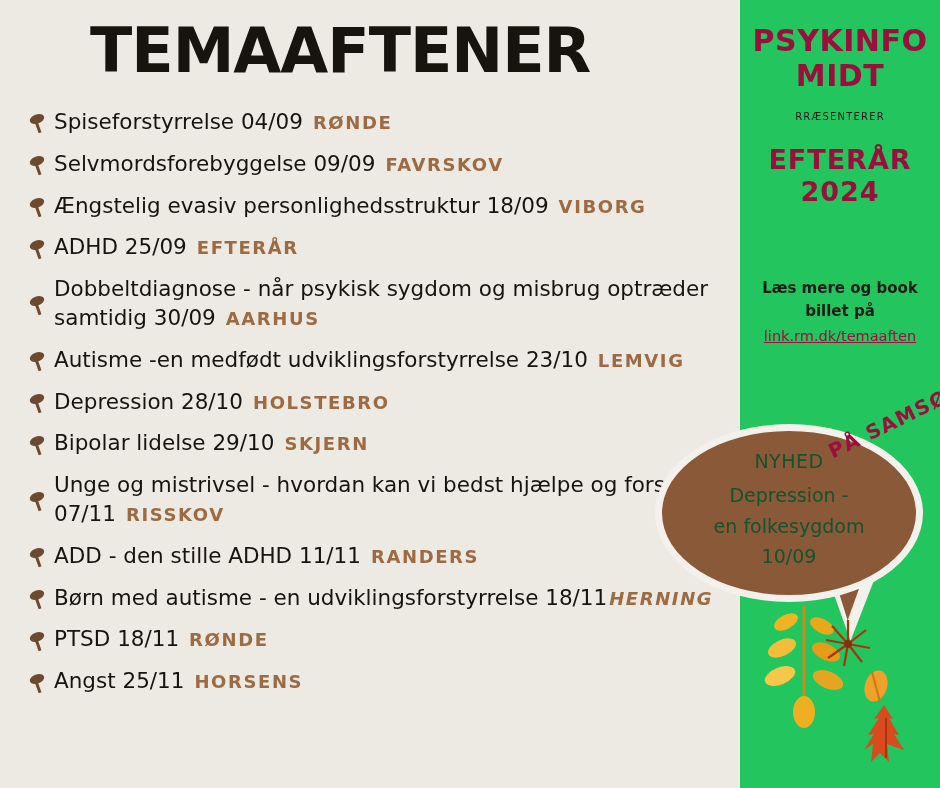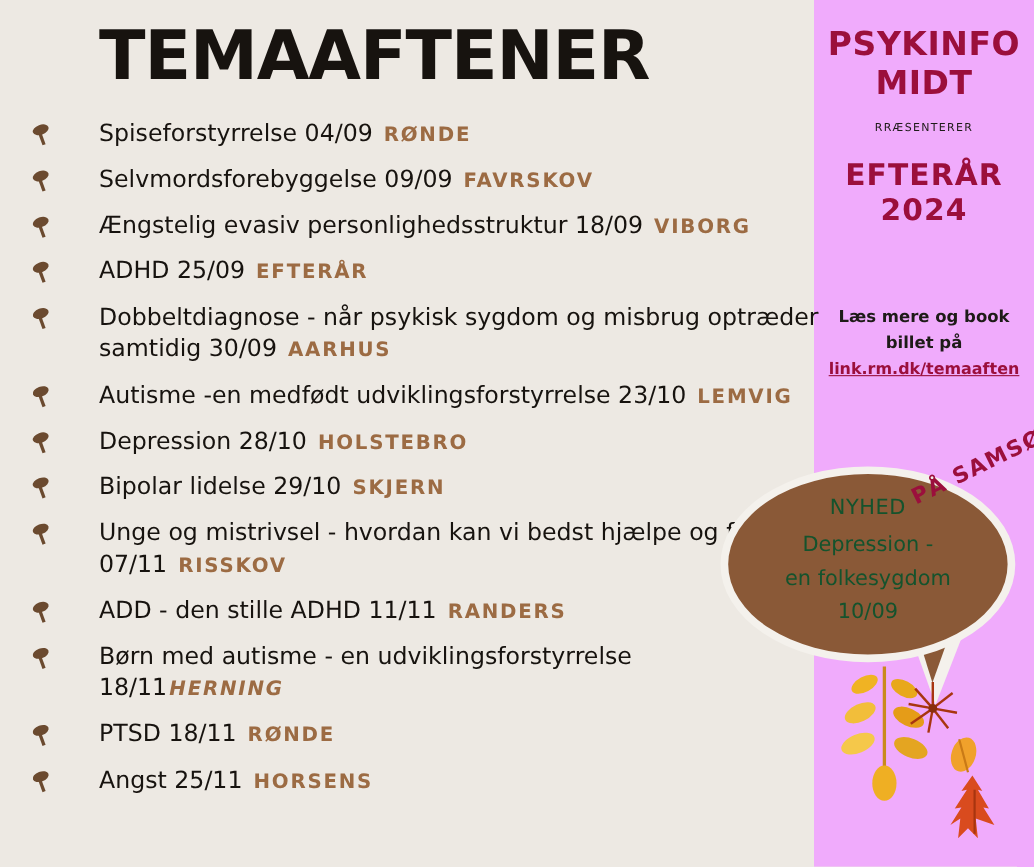--- a/index.html
+++ b/index.html
@@ -20,21 +20,21 @@
     background: #EDE9E3;
     overflow: hidden;
   }
   
   .right-col {
     position: absolute;
     right: 0;
     top: 0;
     width: 200px;
     height: 788px;
-    background: #f0abfc;
+    background: #22c55e;
   }
   .right-inner {
     position: absolute;
     left: 0;
     top: 0;
     width: 200px;
     text-align: center;
   }
   .psykinfo {
     margin-top: 24px;
@@ -63,21 +63,21 @@
   .booking {
     margin-top: 68px;
     color: #1E1B18;
     font-size: 15px;
     line-height: 1.55;
     font-weight: bold;
     padding: 0 8px;
   }
   .booking .link {
     color: #9B0F3C;
-    font-weight: bold;
+    font-weight: normal;
     display: block;
     margin-top: 2px;
     font-size: 14.5px;
     white-space: nowrap;
   }
   
   .title {
     position: absolute;
     left: 90px;
     top: 14px;
@@ -89,23 +89,22 @@
   }
   
   .list {
     position: absolute;
     left: 26px;
     top: 108px;
     width: 720px;
   }
   .item {
     display: flex;
-    align-items: flex-start;
+    align-items: center;
     margin-bottom: 13px;
-    gap: 36px;
   }
   .pin {
     width: 28px;
     min-width: 28px;
     padding-top: 2px;
   }
   .pin svg { display: block; }
   .item-text {
     font-size: 21.5px;
     color: #17130F;

